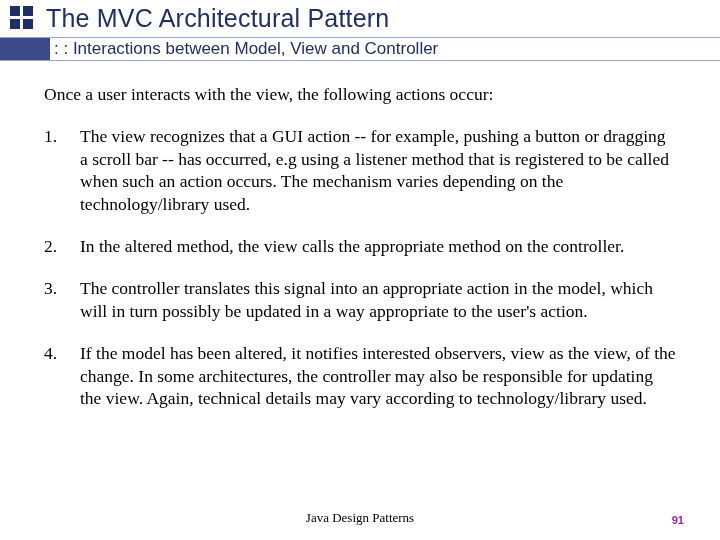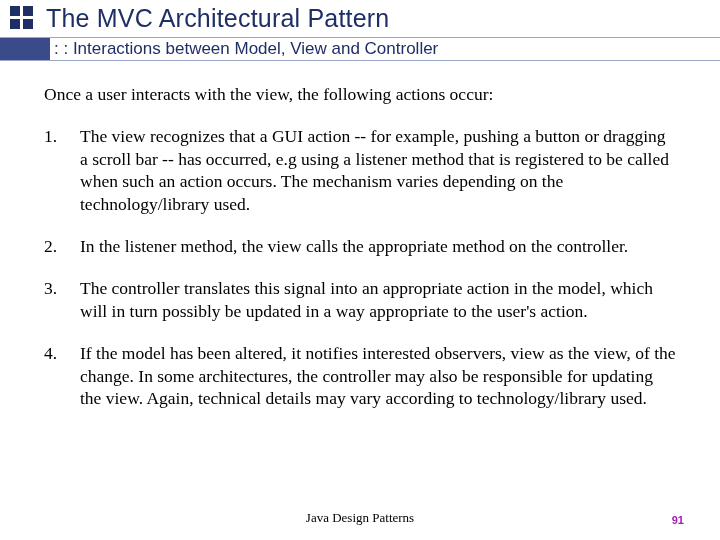--- a/index.html
+++ b/index.html
@@ -117,21 +117,21 @@
   <div class="title">The MVC Architectural Pattern</div>
   <div class="sub-wrap">
     <div class="subtitle">: : Interactions between Model, View and Controller</div>
   </div>
 </div>
 
 <div class="content">
   <p class="intro">Once a user interacts with the view, the following actions occur:</p>
   <ol class="steps">
     <li>The view recognizes that a GUI action -- for example, pushing a button or dragging a scroll bar -- has occurred, e.g using a listener method that is registered to be called when such an action occurs. The mechanism varies depending on the technology/library used.</li>
-    <li>In the listener method, the view calls the appropriate method on the controller.</li>
+    <li>In the altered method, the view calls the appropriate method on the controller.</li>
     <li>The controller translates this signal into an appropriate action in the model, which will in turn possibly be updated in a way appropriate to the user's action.</li>
     <li>If the model has been altered, it notifies interested observers, view as the view, of the change. In some architectures, the controller may also be responsible for updating the view. Again, technical details may vary according to technology/library used.</li>
   </ol>
 </div>
 
 <div class="footer">
   <span class="footer-center">Java Design Patterns</span>
   <span class="footer-right">91</span>
 </div>
 

